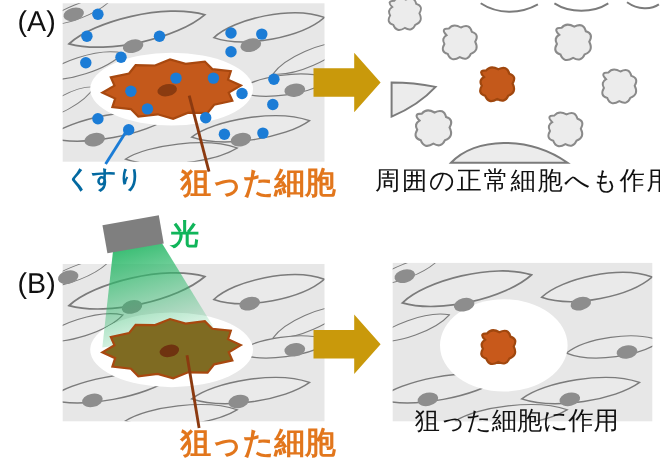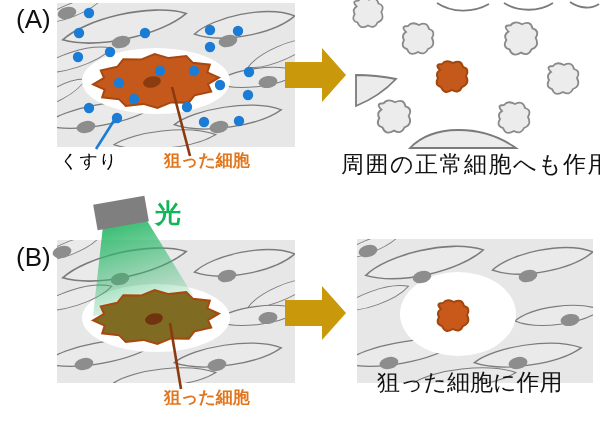--- a/index.html
+++ b/index.html
@@ -3,22 +3,22 @@
 <meta charset="utf-8">
 <style>
   html,body{margin:0;padding:0;background:#fff;}
   #figure{
     position:relative;width:600px;height:426px;background:#ffffff;overflow:hidden;
     font-family:"Liberation Sans","DejaVu Sans",sans-serif;
   }
   #gfx{position:absolute;left:0;top:0;}
   .lbl{position:absolute;white-space:nowrap;line-height:1;}
   .panel-letter{font-size:26px;color:#111;}
-  .drug-lbl{font-size:18px;font-weight:400;color:#000000;letter-spacing:1px;}
-  .target-lbl{font-size:17px;font-weight:600;color:#e2761c;}
+  .drug-lbl{font-size:22px;font-weight:700;color:#0369a1;letter-spacing:1px;}
+  .target-lbl{font-size:28px;font-weight:600;color:#e2761c;}
   .caption{font-size:23px;font-weight:500;color:#111;}
   .cap-a{letter-spacing:1.5px;}
   .light-lbl{font-size:26px;font-weight:700;color:#10b55a;}
 </style>
 </head>
 <body>
 
 <div id="figure">
 
   <svg id="gfx" width="600" height="426" viewBox="0 0 600 426">

